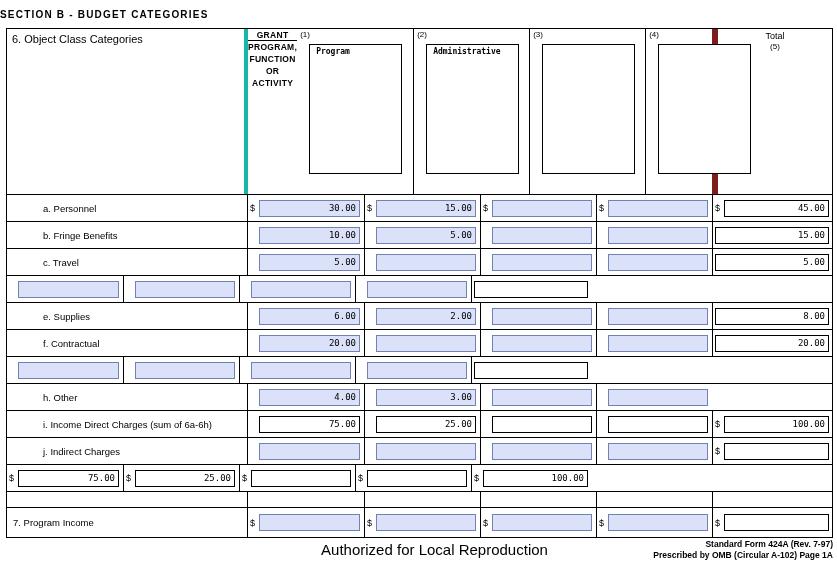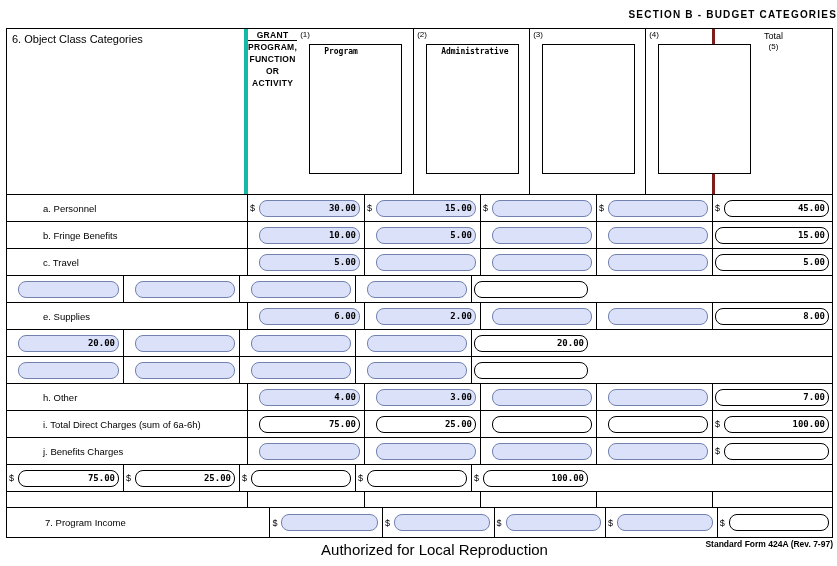--- a/index.html
+++ b/index.html
@@ -4,21 +4,21 @@
 <style>
   * { margin:0; padding:0; box-sizing:border-box; }
   html,body { background:#fff; }
   body {
     width:837px; height:566px; position:relative;
     font-family:"Liberation Sans", sans-serif; color:#000;
     overflow:hidden;
   }
   .title {
     position:absolute; top:9px; left:0; width:100%;
-    text-align:right; font-size:10px; font-weight:bold; letter-spacing:1.2px;
+    text-align:left; font-size:10px; font-weight:bold; letter-spacing:1.2px;
   }
   .frame {
     position:absolute; left:6px; top:28px; width:827px; height:510px;
     border:1px solid #000; display:flex; flex-direction:column; background:#fff;
   }
   
   .hdr { display:flex; height:165px; }
   .objclass {
     width:241px; border-right:4px solid #14b8a6;
     padding:4px 0 0 5px; font-size:11px;
@@ -28,50 +28,49 @@
     height:12px; border-bottom:1px solid #000; line-height:12px;
     text-align:center; font-size:8.5px; font-weight:bold; letter-spacing:0.3px;
   }
   .cols { flex:1; display:flex; }
   .col { width:116px; display:flex; flex-direction:column; }
   .col + .col { border-left:1px solid #000; }
   .colnum { height:12px; font-size:8px; padding:1px 0 0 3px; }
   .boxwrap { flex:1; position:relative; }
   .progbox {
     position:absolute; left:12px; top:3px; width:93px; height:130px;
-    border:1px solid #000; background:#fff; padding:2px 1px 0 14px;
+    border:1px solid #000; background:#fff; padding:2px 1px 0 6px;
     font-family:"DejaVu Sans Mono", monospace; font-size:8px; font-weight:bold;
     line-height:9px; overflow:hidden;
   }
   .tchead {
-    width:120px; border-left:3px solid #7f1d1d; text-align:center; padding-top:2px;
+    width:120px; border-left:6px solid #7f1d1d; text-align:center; padding-top:2px;
   }
   .tword { font-size:9px; line-height:11px; }
   .tnum  { font-size:8px; line-height:10px; }
   
   .row { display:flex; height:27px; border-top:1px solid #000; }
   .lbl {
     width:241px; border-right:1px solid #000; font-size:9.5px;
     display:flex; align-items:center; padding-left:36px;
   }
-  .lbl.flush { padding-left:6px;margin-left:32px; }
+  .lbl.flush { padding-left:6px; }
   .vc {
     width:116px; display:flex; align-items:center; padding:0 4px 0 2px;
   }
   .vc + .vc { border-left:1px solid #000; }
   .tc {
     width:120px; border-left:1px solid #000;
     display:flex; align-items:center; padding:0 3px 0 2px;
   }
   .usd { width:9px; flex:none; font-size:9px; }
   .fld {
     flex:1; height:17px; line-height:15px; text-align:right; padding-right:3px;
-    font-family:"DejaVu Sans Mono", monospace; font-size:9px; font-weight:bold;
+    font-family:"DejaVu Sans Mono", monospace; font-size:9px; font-weight:normal;
     overflow:hidden;
-    border-radius:8px;
   }
   .blue  { background:#dbe1f8; border:1px solid #7181b0; }
   .white { background:#fff; border:1px solid #000; }
   .gap { display:flex; height:16px; border-top:1px solid #000; }
   .gap .lbl, .gap .vc, .gap .tc { height:100%; }
   .row.tall { height:30px; }
   
   .auth {
     position:absolute; top:541px; left:16px; width:100%;
     text-align:center; font-size:15px;
@@ -234,20 +233,21 @@
     <div class="vc">
         <span class="usd"></span>
         <span class="fld blue"></span>
       </div>
     <div class="tc">
         <span class="fld white">8.00</span>
       </div>
   </div>
 
   <div class="row">
+    <div class="lbl">f. Contractual</div>
     <div class="vc">
         <span class="usd"></span>
         <span class="fld blue">20.00</span>
       </div>
     <div class="vc">
         <span class="usd"></span>
         <span class="fld blue"></span>
       </div>
     <div class="vc">
         <span class="usd"></span>
@@ -295,27 +295,24 @@
         <span class="fld blue">3.00</span>
       </div>
     <div class="vc">
         <span class="usd"></span>
         <span class="fld blue"></span>
       </div>
     <div class="vc">
         <span class="usd"></span>
         <span class="fld blue"></span>
       </div>
-    <div class="tc">
-        <span class="fld white">7.00</span>
-      </div>
-  </div>
-
-  <div class="row">
-    <div class="lbl">i. Total Direct Charges (sum of 6a-6h)</div>
+  </div>
+
+  <div class="row">
+    <div class="lbl">i. Income Direct Charges (sum of 6a-6h)</div>
     <div class="vc">
         <span class="usd"></span>
         <span class="fld white">75.00</span>
       </div>
     <div class="vc">
         <span class="usd"></span>
         <span class="fld white">25.00</span>
       </div>
     <div class="vc">
         <span class="usd"></span>
@@ -325,21 +322,21 @@
         <span class="usd"></span>
         <span class="fld white"></span>
       </div>
     <div class="tc">
         <span class="usd">$</span>
         <span class="fld white">100.00</span>
       </div>
   </div>
 
   <div class="row">
-    <div class="lbl">j. Benefits Charges</div>
+    <div class="lbl">j. Indirect Charges</div>
     <div class="vc">
         <span class="usd"></span>
         <span class="fld blue"></span>
       </div>
     <div class="vc">
         <span class="usd"></span>
         <span class="fld blue"></span>
       </div>
     <div class="vc">
         <span class="usd"></span>
@@ -409,13 +406,14 @@
         <span class="usd">$</span>
         <span class="fld white"></span>
       </div>
   </div>
 
 </div>
 
 <div class="auth">Authorized for Local Reproduction</div>
 <div class="formid">
   <div>Standard Form 424A (Rev. 7-97)</div>
+  <div>Prescribed by OMB (Circular A-102)  Page 1A</div>
 </div>
 
 </body></html>

